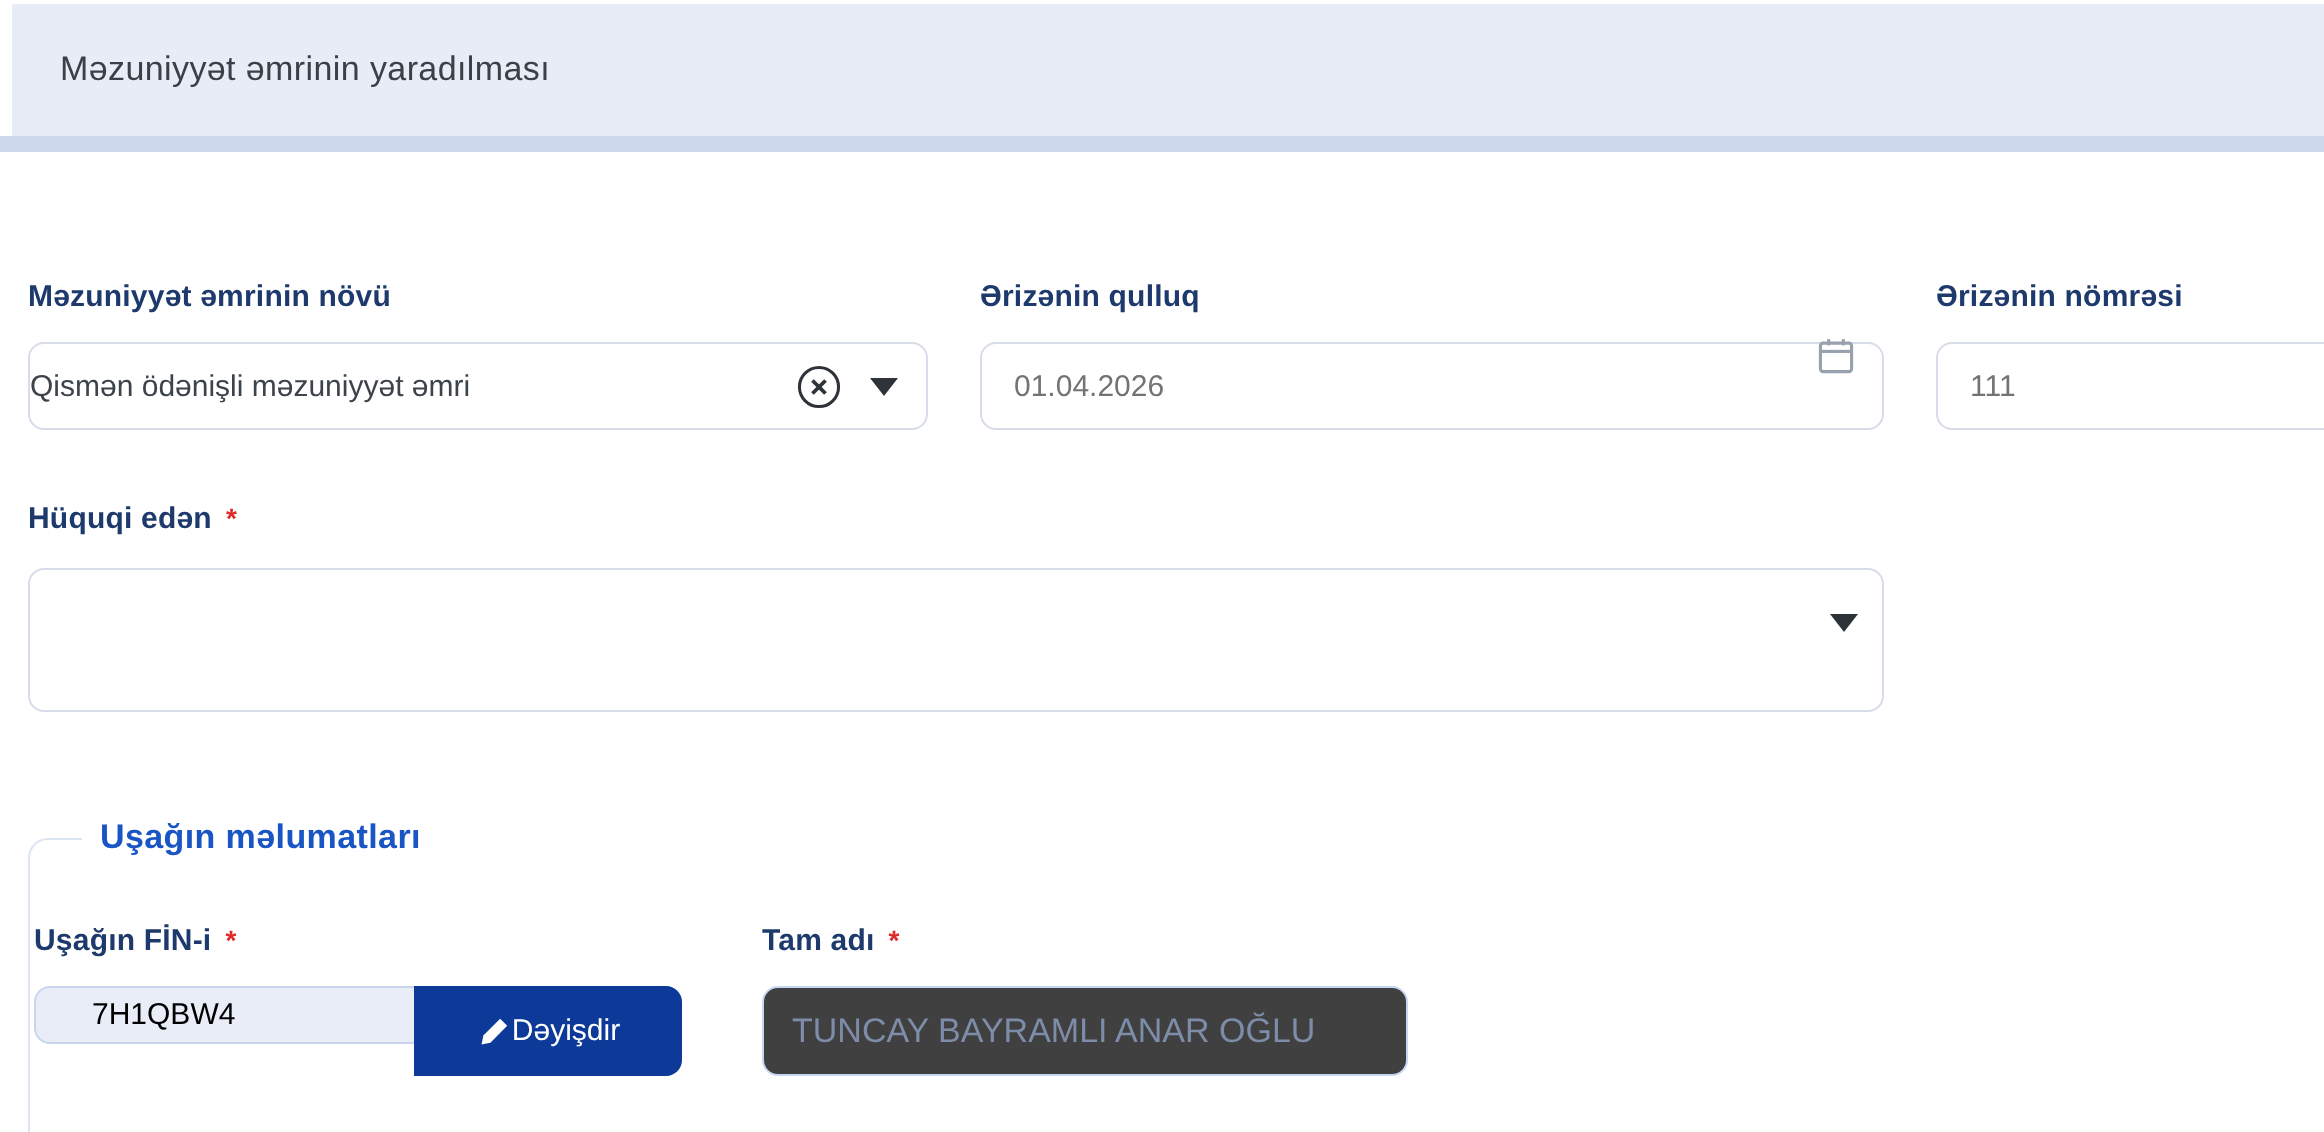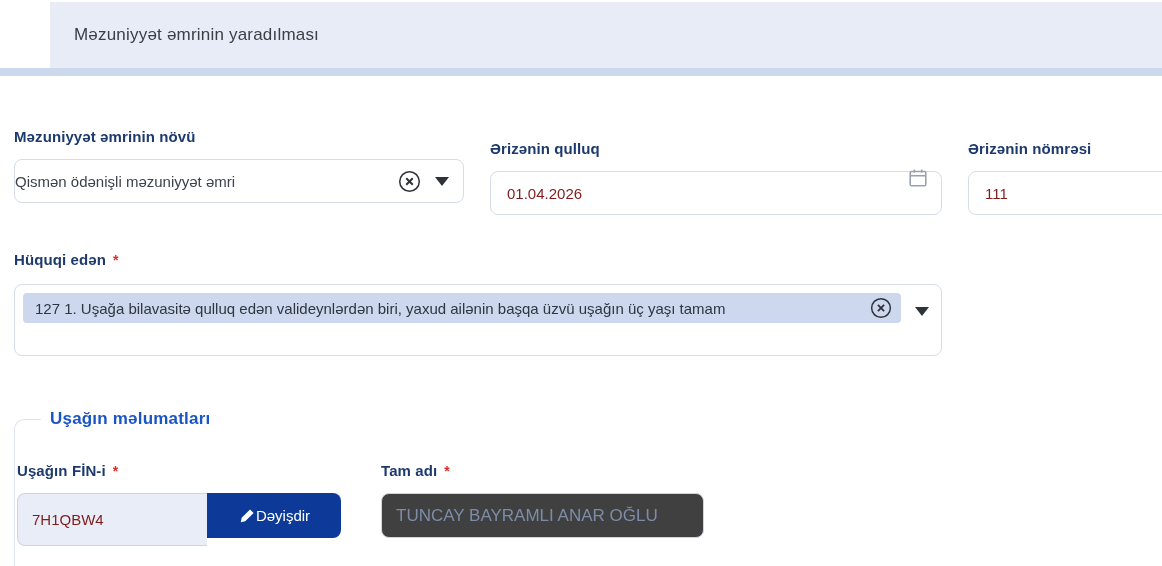--- a/index.html
+++ b/index.html
@@ -7,21 +7,21 @@
   body {
     width:1162px; height:566px; overflow:hidden;
     background:#ffffff;
     font-family:"Liberation Sans", sans-serif;
   }
   #app { position:relative; width:1162px; height:566px; }
 
   
   .header {
     position:absolute; left:6px; top:2px; right:0; height:66px;
-    background:#e8ecf7; display:flex; align-items:center; padding-left:24px;margin-left:44px;
+    background:#e8ecf7; display:flex; align-items:center; padding-left:24px;
   }
   .header-title { font-size:17px; color:#3b4046; letter-spacing:.2px; }
   .header-strip { position:absolute; left:0; top:68px; right:0; height:8px; background:#ccd9ec; }
 
   
   .field { position:absolute; }
   .field-label {
     font-size:15px; font-weight:bold; color:#1e3a6d; letter-spacing:.1px;
     display:flex; align-items:baseline;
   }
@@ -29,32 +29,32 @@
   .control {
     margin-top:14px; height:44px; width:100%;
     border:1px solid #d6dce8; border-radius:8px; background:#fff;
     display:flex; align-items:center; padding:0 14px 0 0;
     font-size:15px; color:#3d434b;
   }
   .control .value { flex:1; white-space:nowrap; overflow:hidden; }
   input.text-input {
     margin-top:14px; height:44px; width:100%;
     border:1px solid #d6dce8; border-radius:8px; background:#fff;
-    padding:0 40px 0 16px; font-size:15px; color:#7f1d1d;
+    padding:0 40px 0 16px; font-size:15px; color:#737373;
     font-family:"Liberation Sans", sans-serif; outline:none;
   }
   .input-wrap { position:relative; }
   .input-icon { position:absolute; right:13px; top:27px; }
 
   
   .icon-clear { width:23px; height:23px; display:block; cursor:pointer; }
   .icon-caret { width:0; height:0; border-left:7px solid transparent; border-right:7px solid transparent; border-top:9px solid #2e333a; margin-left:14px; cursor:pointer; }
 
   
-  #field-order-type   { left:14px;  top:128px; width:450px; }
+  #field-order-type   { left:14px;  top:140px; width:450px; }
   #field-app-date     { left:490px; top:140px; width:452px; }
   #field-app-number   { left:968px; top:140px; width:450px; }
 
   
   #field-legal-basis  { left:14px; top:251px; width:928px; }
   .multiselect {
     margin-top:16px; height:72px; width:100%;
     border:1px solid #d6dce8; border-radius:8px; background:#fff;
     position:relative; padding:8px;
   }
@@ -75,23 +75,23 @@
   }
   .legend {
     position:absolute; top:-12px; left:26px; right:0; background:#ffffff;
     padding-left:9px; font-size:17px; font-weight:bold; color:#1a55c5;
     letter-spacing:.2px; line-height:22px;
   }
   #field-fin  { left:2px;  top:42px; width:342px; position:absolute; }
   #field-name { left:366px; top:42px; width:323px; position:absolute; }
   .fin-row { display:flex; margin-top:14px; }
   .fin-input {
-    width:190px; height:53px; border:1px solid #c9d5ec; border-right:none;
-    border-radius:8px 0 0 8px; background:#e8edf7; color:#7f1d1d;
-    padding:0 14px; font-size:15px; font-family:"Liberation Sans", sans-serif; outline:none;
+    width:190px; height:29px; border:1px solid #c9d5ec; border-right:none;
+    border-radius:8px 0 0 8px; background:#e8edf7; color:#000000;
+    padding:0 28px; font-size:15px; font-family:"Liberation Sans", sans-serif; outline:none;
   }
   .change-btn {
     width:134px; height:45px; border:none; border-radius:0 8px 8px 0;
     background:#0d3a99; color:#ffffff; font-size:15px;
     display:flex; align-items:center; justify-content:center; 
     cursor:pointer; font-family:"Liberation Sans", sans-serif;
   }
   .name-input {
     margin-top:14px; width:100%; height:45px;
     border:1px solid #c7d6f2; border-radius:8px; background:#404040;
@@ -137,28 +137,20 @@
     <div class="field-label">Ərizənin nömrəsi</div>
     <input class="text-input" type="text" value="111" style="">
   </div>
 
   <div class="field" id="field-legal-basis">
     <div class="field-label">
       <span>Hüquqi edən</span>
       <span class="req">*</span>
     </div>
     <div class="multiselect">
-      <div class="chip">
-        <span class="chip-text">127 1. Uşağa bilavasitə qulluq edən valideynlərdən biri, yaxud ailənin başqa üzvü uşağın üç yaşı tamam</span>
-        <svg class="icon-clear" viewBox="0 0 24 24" fill="none" stroke="#2e333a" stroke-width="1.6">
-          <circle cx="12" cy="12" r="10.2"></circle>
-          <line x1="8.6" y1="8.6" x2="15.4" y2="15.4" stroke-width="2"></line>
-          <line x1="15.4" y1="8.6" x2="8.6" y2="15.4" stroke-width="2"></line>
-        </svg>
-      </div>
       <span class="icon-caret ms-caret"></span>
     </div>
   </div>
 
   <div class="section">
     <div class="legend">Uşağın məlumatları</div>
 
     <div id="field-fin">
       <div class="field-label">
         <span>Uşağın FİN-i</span>

